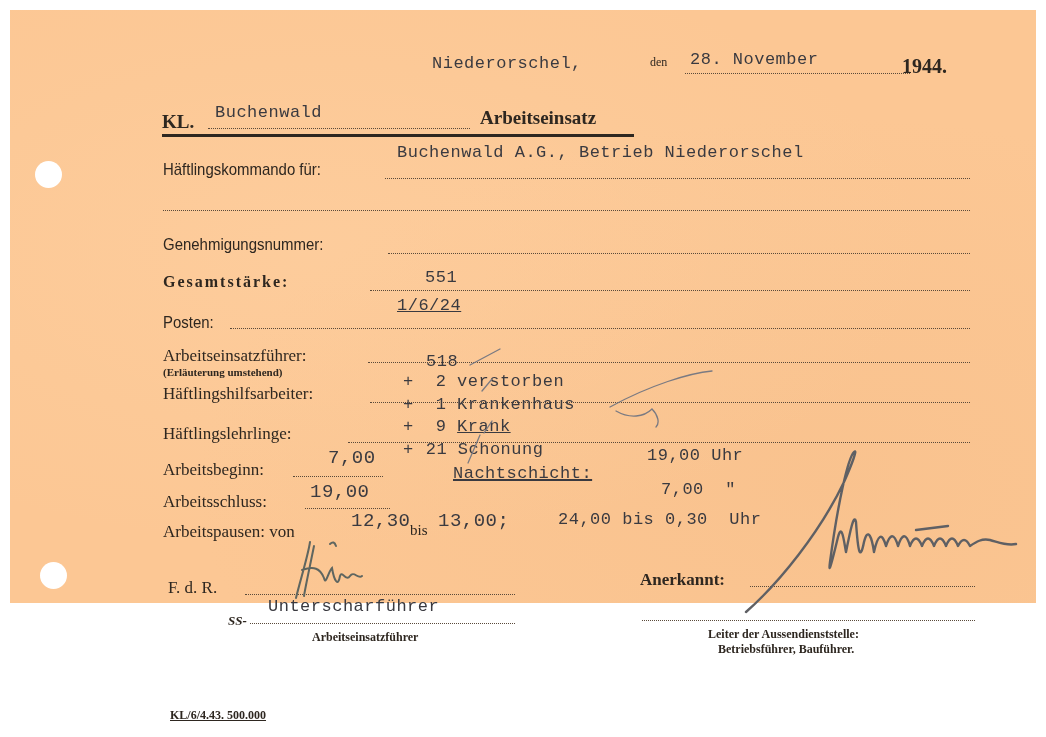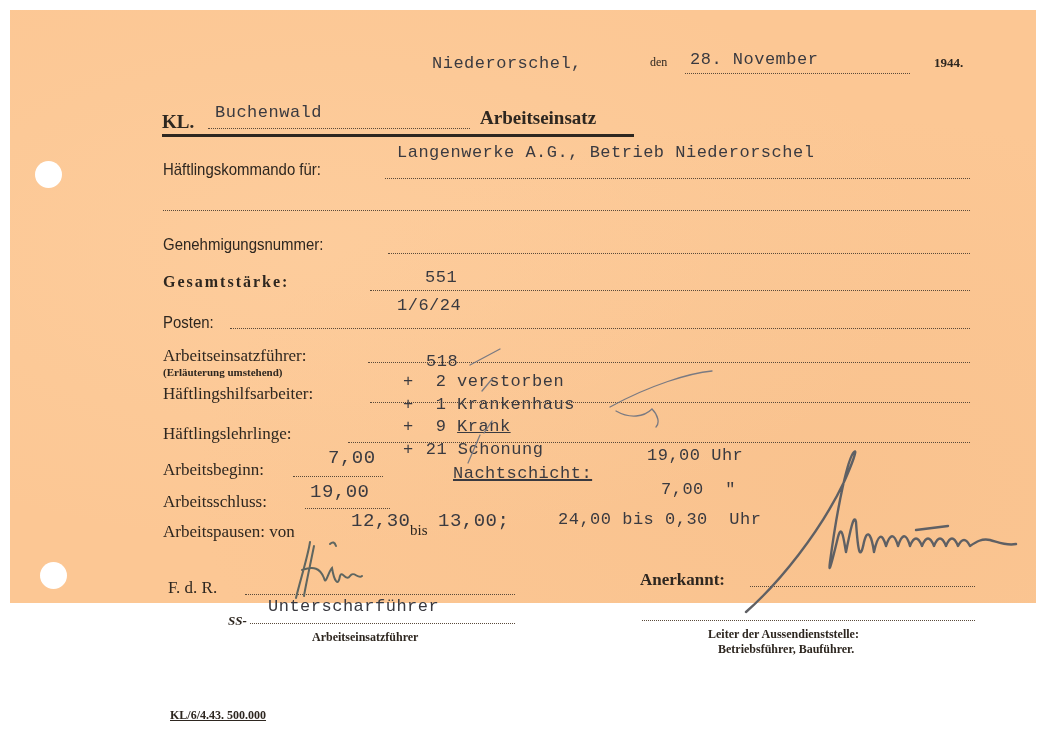--- a/index.html
+++ b/index.html
@@ -26,42 +26,42 @@
 
 <div class="paper">
 
   <div class="hole" style="left:25px;top:151px;"></div>
   <div class="hole" style="left:30px;top:552px;"></div>
 
   <span class="abs type" style="left:422px;top:44px;">Niederorschel,</span>
   <span class="abs print" style="left:640px;top:45px;font-size:12px;">den</span>
   <div class="dots" style="left:675px;top:63px;width:225px;"></div>
   <span class="abs type" style="left:680px;top:40px;">28. November</span>
-  <span class="abs print bold" style="left:924px;top:45px;font-size:13px;">1944.</span>
+  <span class="abs print bold" style="left:892px;top:45px;font-size:20px;">1944.</span>
 
   <span class="abs print bold" style="left:152px;top:101px;font-size:19px;">KL.</span>
   <span class="abs type" style="left:205px;top:93px;">Buchenwald</span>
   <div class="dots" style="left:198px;top:118px;width:262px;"></div>
   <span class="abs print bold" style="left:470px;top:97px;font-size:19px;">Arbeitseinsatz</span>
   <div class="rule" style="left:152px;top:124px;width:472px;height:3px;"></div>
 
   <span class="abs print-cond" style="left:153px;top:150px;font-size:17px;">Häftlingskommando für:</span>
-  <span class="abs type" style="left:387px;top:133px;">Langenwerke A.G., Betrieb Niederorschel</span>
+  <span class="abs type" style="left:387px;top:133px;">Buchenwald A.G., Betrieb Niederorschel</span>
   <div class="dots" style="left:375px;top:168px;width:585px;"></div>
   <div class="dots" style="left:153px;top:200px;width:807px;"></div>
 
   <span class="abs print-cond" style="left:153px;top:225px;font-size:17px;">Genehmigungsnummer:</span>
   <div class="dots" style="left:378px;top:243px;width:582px;"></div>
 
   <span class="abs print bold" style="left:153px;top:263px;font-size:16px;letter-spacing:2px;">Gesamtstärke:</span>
   <span class="abs type" style="left:415px;top:250px;margin-top:8px;">551</span>
   <div class="dots" style="left:360px;top:280px;width:600px;"></div>
 
   <span class="abs print-cond" style="left:153px;top:303px;font-size:17px;">Posten:</span>
-  <span class="abs type" style="left:387px;top:286px;">1/6/24</span>
+  <span class="abs type" style="left:387px;top:286px;text-decoration:underline;">1/6/24</span>
   <div class="dots" style="left:220px;top:318px;width:740px;"></div>
 
   <span class="abs print" style="left:153px;top:336px;font-size:17px;">Arbeitseinsatzführer:</span>
   <span class="abs print bold small" style="left:153px;top:356px;">(Erläuterung umstehend)</span>
   <div class="dots" style="left:358px;top:352px;width:602px;"></div>
   <span class="abs type" style="left:416px;top:342px;">518</span>
 
   <span class="abs print" style="left:153px;top:374px;font-size:17px;">Häftlingshilfsarbeiter:</span>
   <div class="dots" style="left:360px;top:392px;width:600px;"></div>
 

